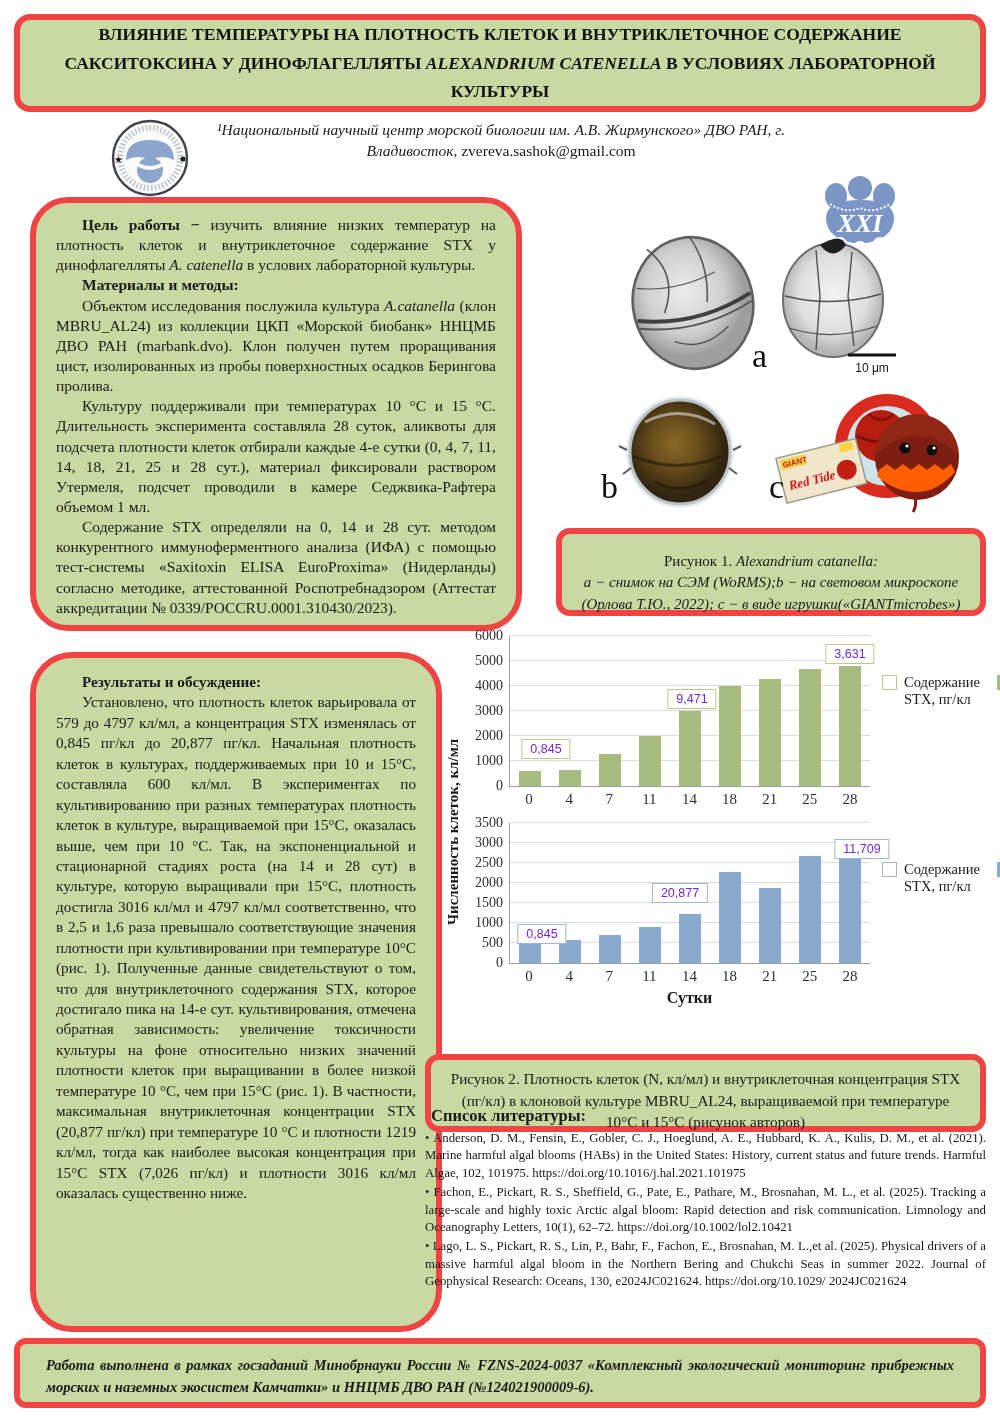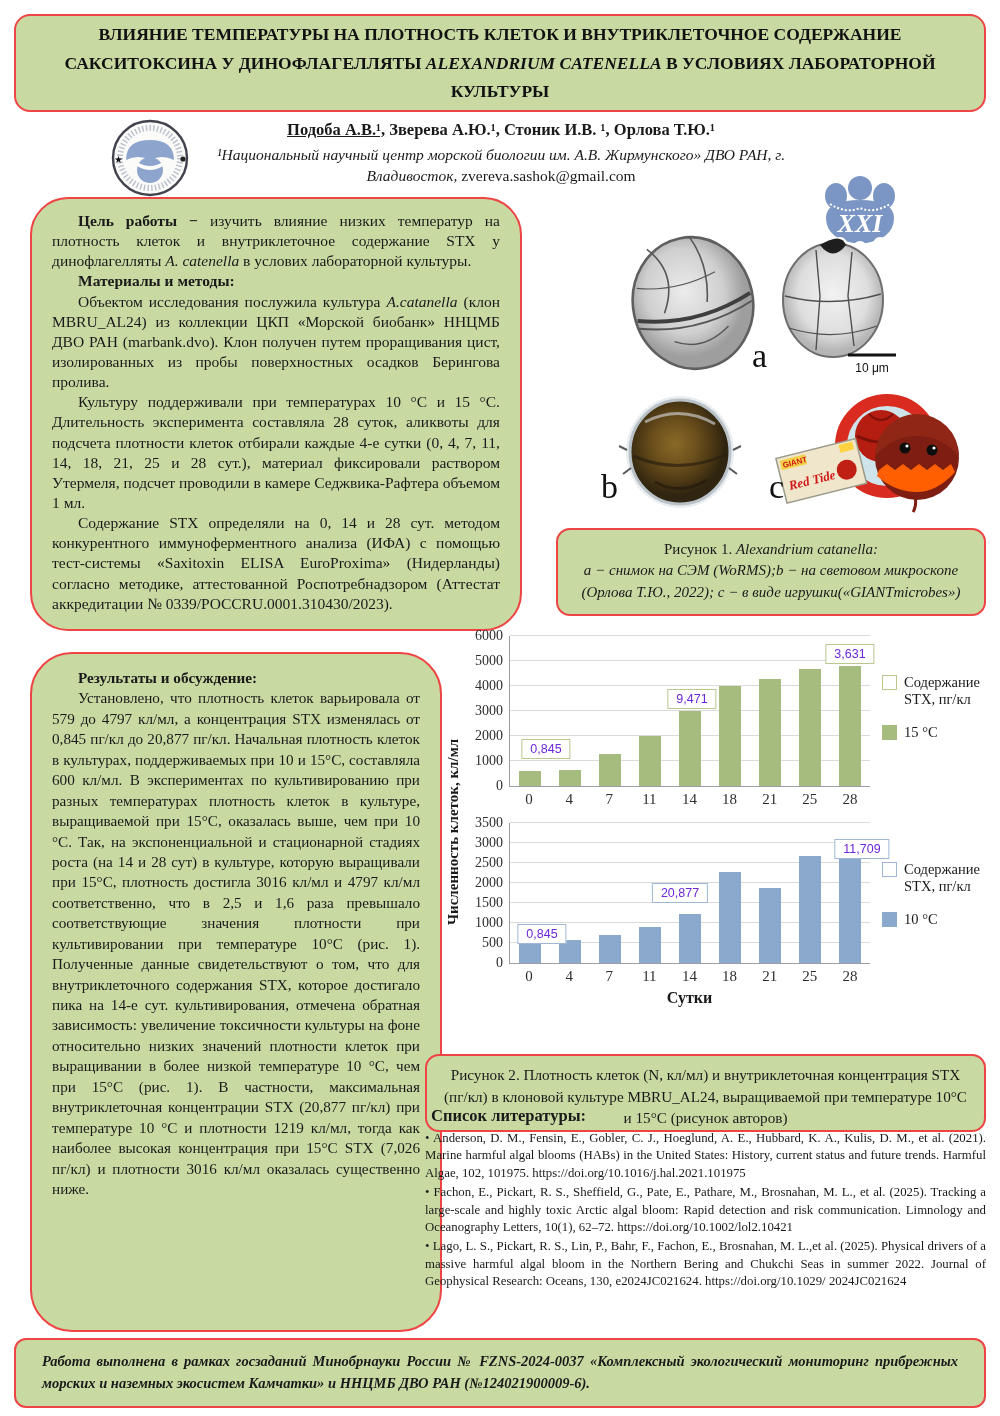--- a/index.html
+++ b/index.html
@@ -2,21 +2,21 @@
 <html><head>
 <meta charset="utf-8">
 <style>
   html,body{margin:0;padding:0;}
   body{
     width:1000px;height:1416px;position:relative;background:#ffffff;
     font-family:"Liberation Serif","DejaVu Serif",serif;color:#1a1a1a;
     overflow:hidden;
   }
   .greenbox{
-    background:#c9d9a2;border:2px solid #ef4444;box-sizing:border-box;position:absolute;
+    background:#c9d9a2;border:6px solid #ef4444;box-sizing:border-box;position:absolute;
   }
   
   #title-box{left:14px;top:14px;width:972px;height:98px;border-radius:16px;
     display:flex;align-items:center;justify-content:center;text-align:center;
     font-weight:bold;font-size:17.5px;line-height:1.62;padding:0 40px;color:#111;}
   
   #logo-left{left:108px;top:118px;width:84px;height:80px;position:absolute;}
   #logo-right{left:820px;top:127px;width:80px;height:88px;position:absolute;margin-top:47px;}
   #header-center{left:195px;top:120px;width:612px;position:absolute;text-align:center;}
   #authors{font-weight:bold;font-size:16.5px;margin-bottom:5px;}
@@ -28,39 +28,39 @@
   #goal-box p{margin:0;text-indent:26px;}
   .bold{font-weight:bold;}
   
   #results-box{left:30px;top:652px;width:412px;height:680px;border-radius:42px;
     padding:14px 20px 10px 20px;font-size:15.2px;line-height:1.345;text-align:justify;overflow:hidden;}
   #results-box p{margin:0;text-indent:26px;}
   
   .imgblock{position:absolute;}
   
   #fig1-caption{left:556px;top:528px;width:430px;height:88px;border-radius:14px;
-    padding:9px 12px;font-size:15px;line-height:1.42;text-align:center;}
+    padding:17px 12px;font-size:15px;line-height:1.42;text-align:center;}
   #fig2-caption{left:425px;top:1030px;width:561px;height:78px;border-radius:14px;
     padding:8px 16px;font-size:15.2px;line-height:1.42;text-align:center;margin-top:24px;}
   
   #charts-block{position:absolute;left:441px;top:636px;width:549px;height:392px;display:flex;}
   #charts-ylabel{width:24px;flex:none;display:flex;align-items:center;justify-content:center;
     font-weight:bold;font-size:15px;writing-mode:vertical-rl;transform:rotate(180deg);}
   #charts-col{flex:1;display:flex;flex-direction:column;gap:14px;min-width:0;}
   .chart{display:flex;}
   .yticks{width:44px;flex:none;position:relative;font-size:14px;color:#2e2e2e;}
   .ytick{position:absolute;right:6px;white-space:nowrap;}
   .plotwrap{flex:1;min-width:0;}
   .plot{position:relative;border-left:1.3px solid #9aa0a6;border-bottom:1.3px solid #9aa0a6;}
   .gridline{position:absolute;left:0;right:0;height:1px;background:#dadada;}
   .bar{position:absolute;bottom:0;width:22px;transform:translateX(-50%);}
   .xticks{position:relative;height:22px;font-size:15px;color:#2e2e2e;}
   .xtick{position:absolute;top:4px;transform:translateX(-50%);}
   .xaxis-label{text-align:center;font-weight:bold;font-size:16px;margin-top:3px;}
-  .legend{width:120px;flex:none;padding:38px 0 0 12px;display:flex;flex-direction:column;gap:17px;
+  .legend{width:120px;flex:none;padding:38px 0 0 12px;display:flex;flex-direction:row;gap:17px;
     font-size:14.5px;line-height:1.15;box-sizing:border-box;}
   .legend-item{display:flex;gap:7px;align-items:flex-start;}
   .swatch{width:15px;height:15px;flex:none;margin-top:1px;box-sizing:border-box;}
   .anno{position:absolute;transform:translateX(-50%);background:#fff;border:1.2px solid #b8c88e;
     padding:2px 8px;font-family:"Liberation Sans","DejaVu Sans",sans-serif;font-size:12.5px;
     color:#6d28d9;white-space:nowrap;z-index:5;}
   
   #references{position:absolute;left:425px;top:1106px;width:561px;}
   #references h3{margin:0 0 4px 6px;font-size:16.5px;}
   #references p{margin:0 0 2px 0;font-size:12.8px;line-height:1.36;text-align:justify;}
@@ -81,21 +81,20 @@
     <circle cx="42" cy="40" r="30" fill="none" stroke="#8a93ad" stroke-width="6" stroke-dasharray="1.5 2.2" opacity="0.55"></circle>
     <path d="M18,42 Q18,22 42,22 Q66,22 66,42 Q54,36 42,42 Q30,36 18,42 Z" fill="#8da5cc"></path>
     <circle cx="42" cy="52" r="13" fill="#8da5cc"></circle>
     <path d="M29,44 Q42,52 55,44 L55,48 Q42,56 29,48 Z" fill="#fbfbf9"></path>
     <text x="6" y="45" font-size="10" fill="#111">★</text>
     <circle cx="75" cy="41" r="2.6" fill="#222"></circle>
   </svg>
 </div>
 
 <div id="header-center">
-  <div id="authors"><span class="ul">Подоба А.В.¹,</span><span> Зверева А.Ю.¹, Стоник И.В. ¹, Орлова Т.Ю.¹</span></div>
   <div id="affiliation"><i>¹Национальный научный центр морской биологии им. А.В. Жирмунского» ДВО РАН, г. Владивосток, </i><span>zvereva.sashok@gmail.com</span></div>
 </div>
 
 <div id="logo-right">
   <svg width="80" height="88" viewBox="0 0 80 88">
     <ellipse cx="16" cy="22" rx="11" ry="13" fill="#7b96c4"></ellipse>
     <ellipse cx="40" cy="14" rx="12" ry="12" fill="#7b96c4"></ellipse>
     <ellipse cx="64" cy="22" rx="11" ry="13" fill="#7b96c4"></ellipse>
     <path d="M6,44 Q6,26 40,26 Q74,26 74,44 Q74,66 40,70 Q6,66 6,44 Z" fill="#7b96c4"></path>
     <circle cx="20" cy="70" r="7" fill="#ffffff"></circle>

